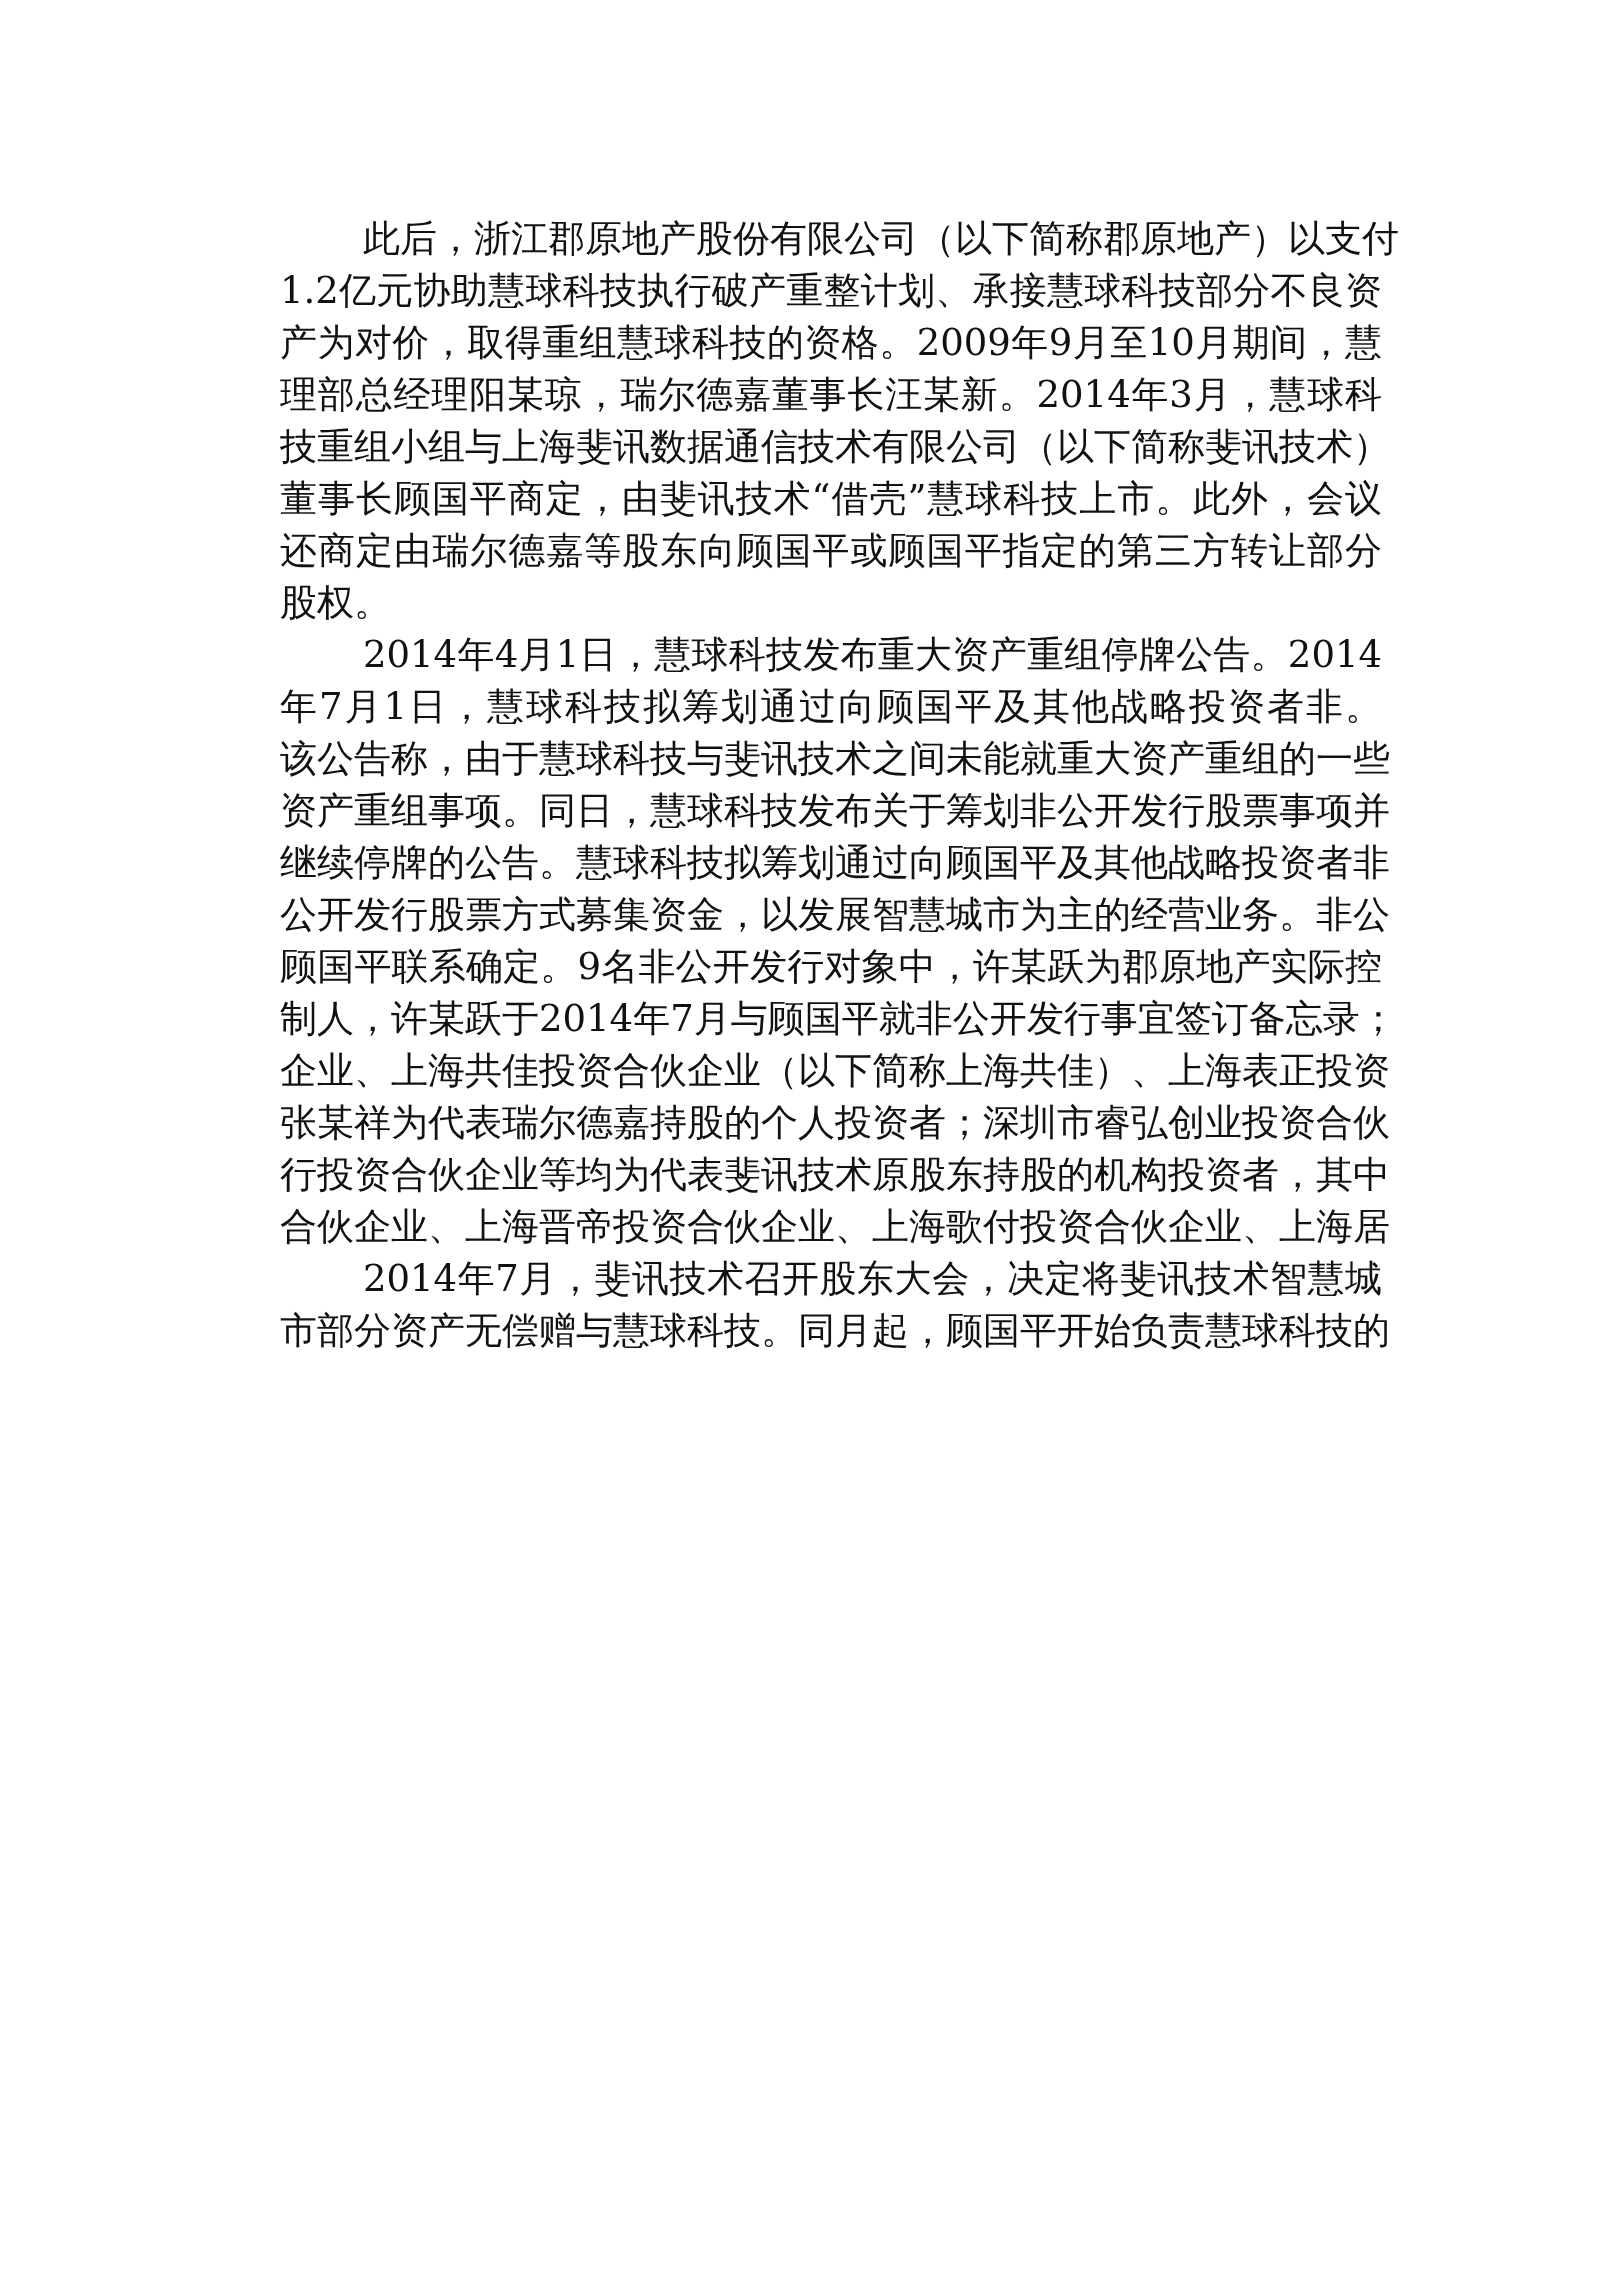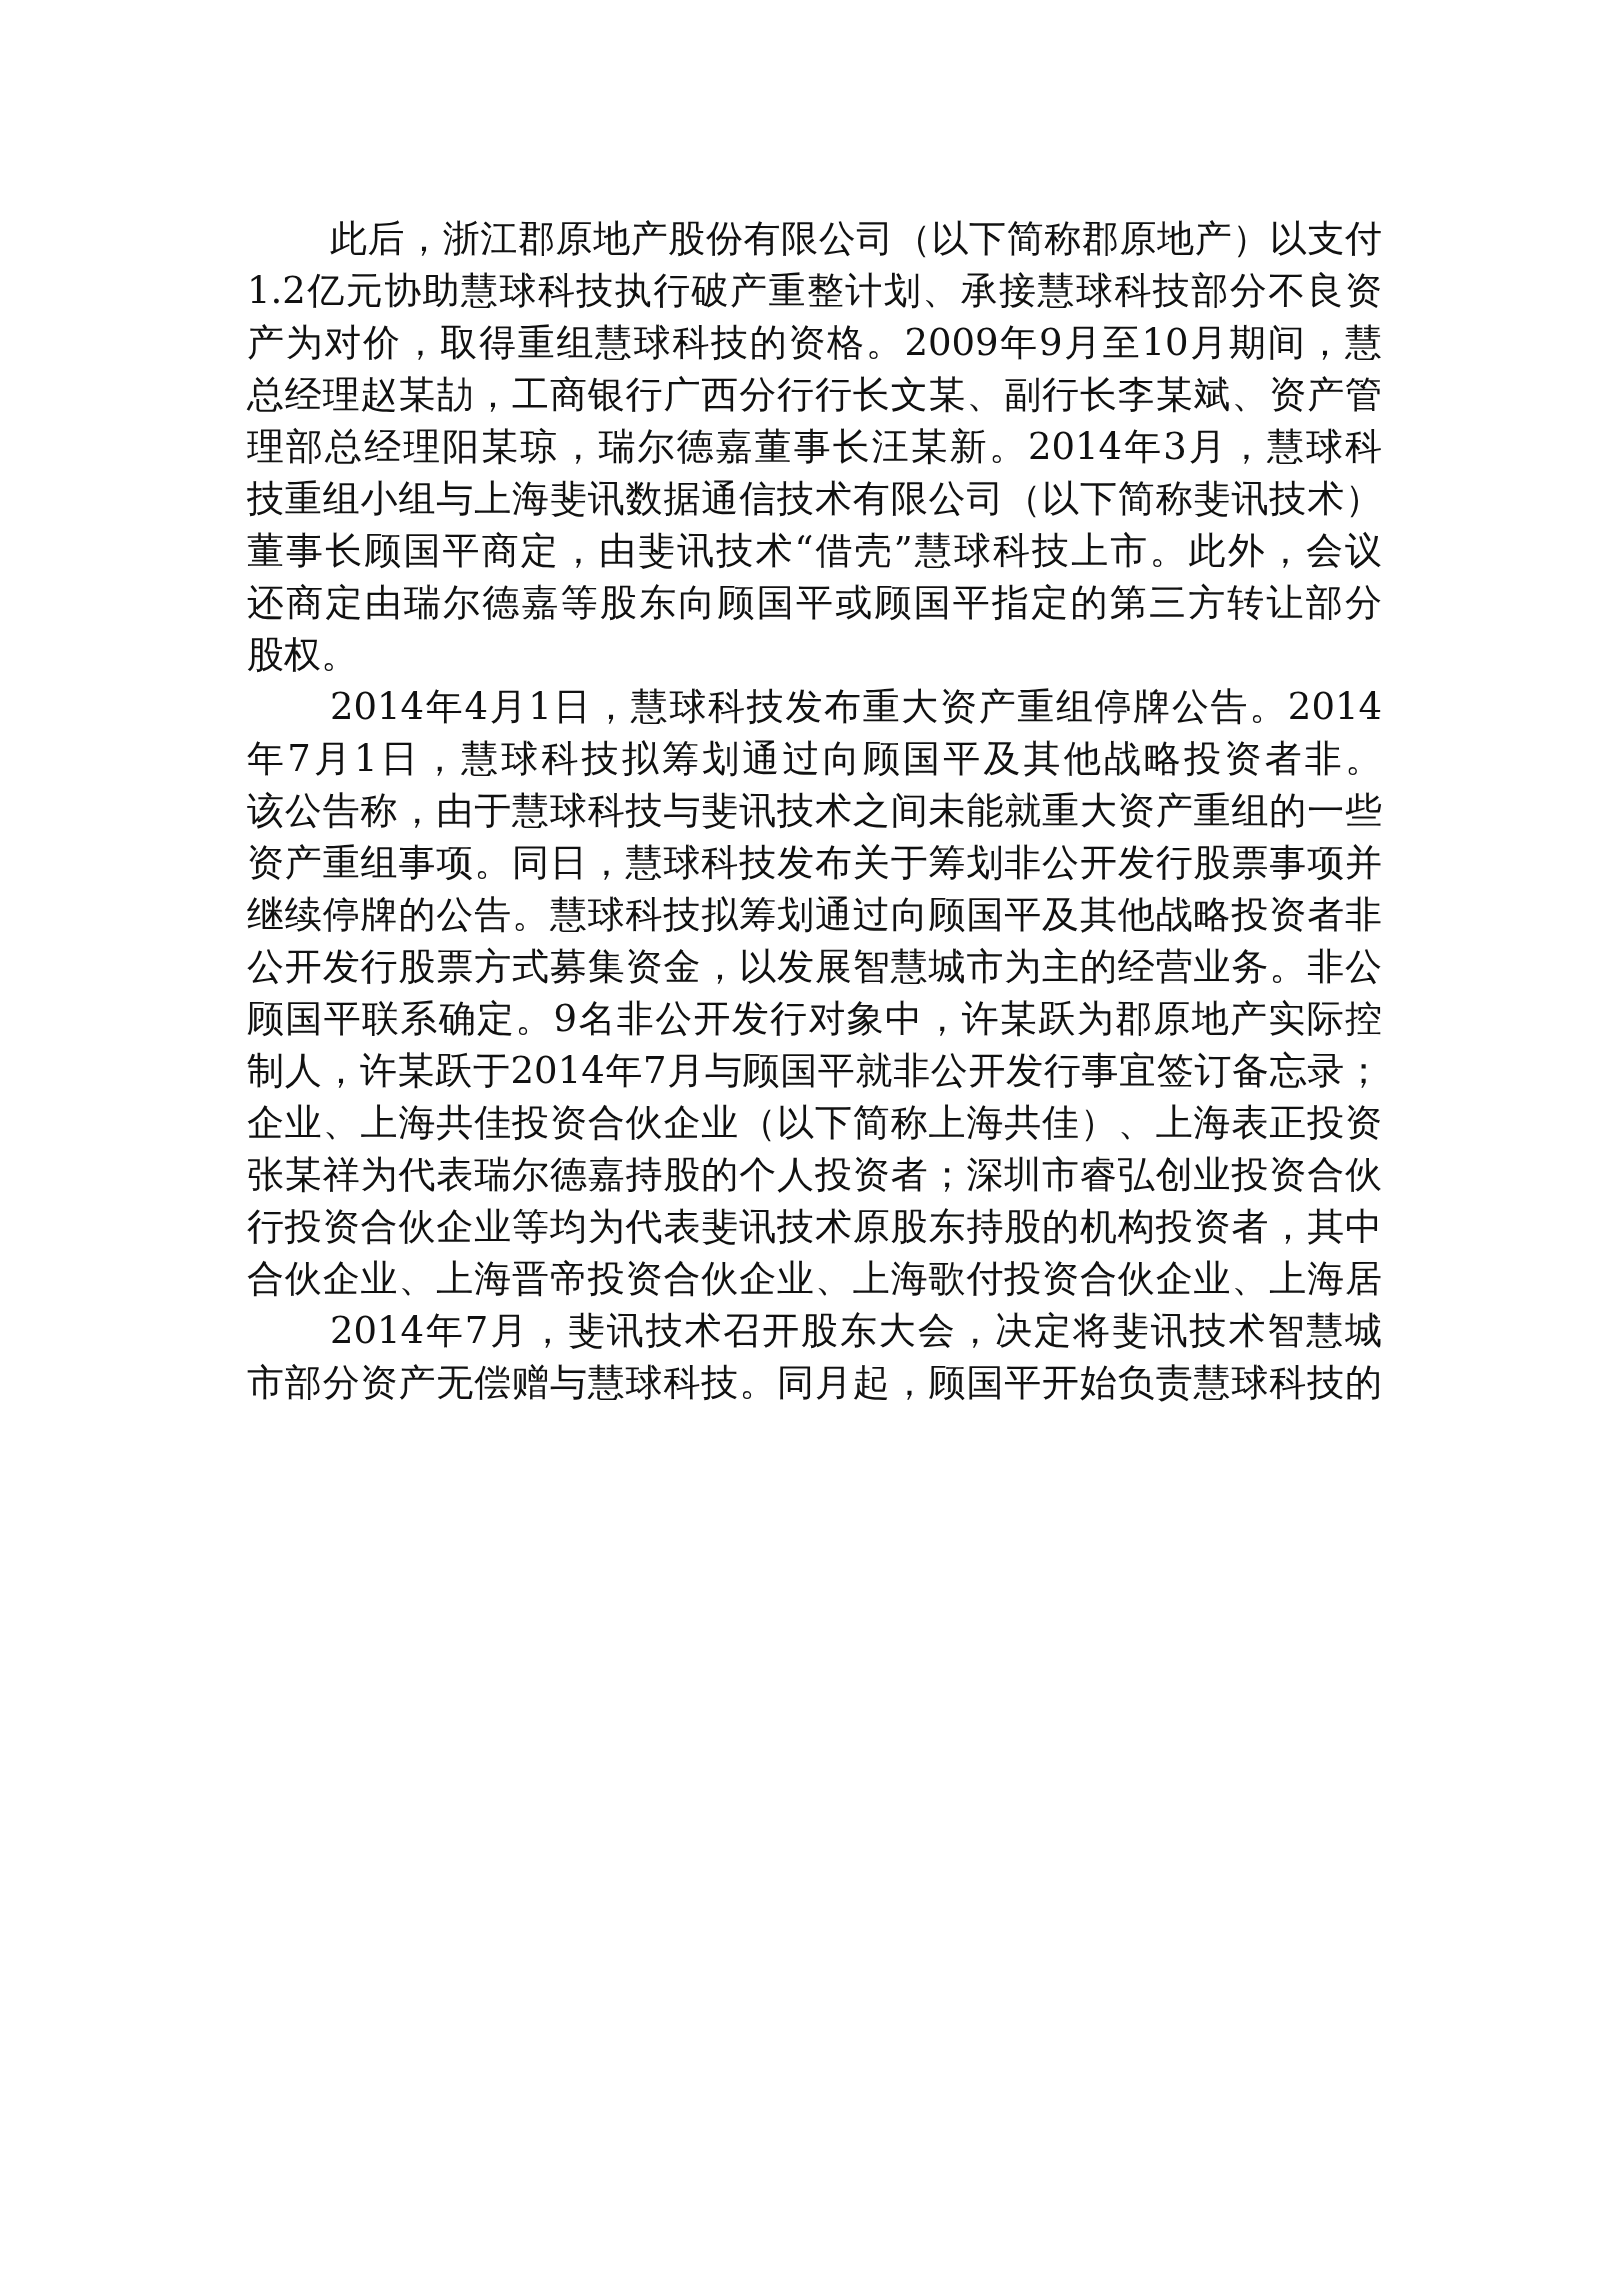--- a/index.html
+++ b/index.html
@@ -13,39 +13,39 @@
       font-size: 37px;
       color: #111111;
     }
     .line {
       height: 52px;
       line-height: 52px;
       white-space: nowrap;
       text-align: justify;
       text-align-last: justify;
       letter-spacing: 0px;
+      margin-left: 33px;
     }
     .line.last {
       text-align-last: left;
     }
     .line.indent {
       padding-left: 83px;
     }
     .para { margin: 0; }
   </style>
 </head>
 <body>
 
 <div class="page">
 
   <div class="para">
     <div class="line indent">此后，浙江郡原地产股份有限公司（以下简称郡原地产）以支付</div>
     <div class="line">1.2亿元协助慧球科技执行破产重整计划、承接慧球科技部分不良资</div>
     <div class="line">产为对价，取得重组慧球科技的资格。2009年9月至10月期间，慧</div>
-    <div class="line">总经理赵某劼，工商银行广西分行行长文某、副行长李某斌、资产管</div>
     <div class="line">理部总经理阳某琼，瑞尔德嘉董事长汪某新。2014年3月，慧球科</div>
     <div class="line">技重组小组与上海斐讯数据通信技术有限公司（以下简称斐讯技术）</div>
     <div class="line">董事长顾国平商定，由斐讯技术“借壳”慧球科技上市。此外，会议</div>
     <div class="line">还商定由瑞尔德嘉等股东向顾国平或顾国平指定的第三方转让部分</div>
     <div class="line last">股权。</div>
   </div>
 
   <div class="para">
     <div class="line indent">2014年4月1日，慧球科技发布重大资产重组停牌公告。2014</div>
     <div class="line">年7月1日，慧球科技拟筹划通过向顾国平及其他战略投资者非。</div>

